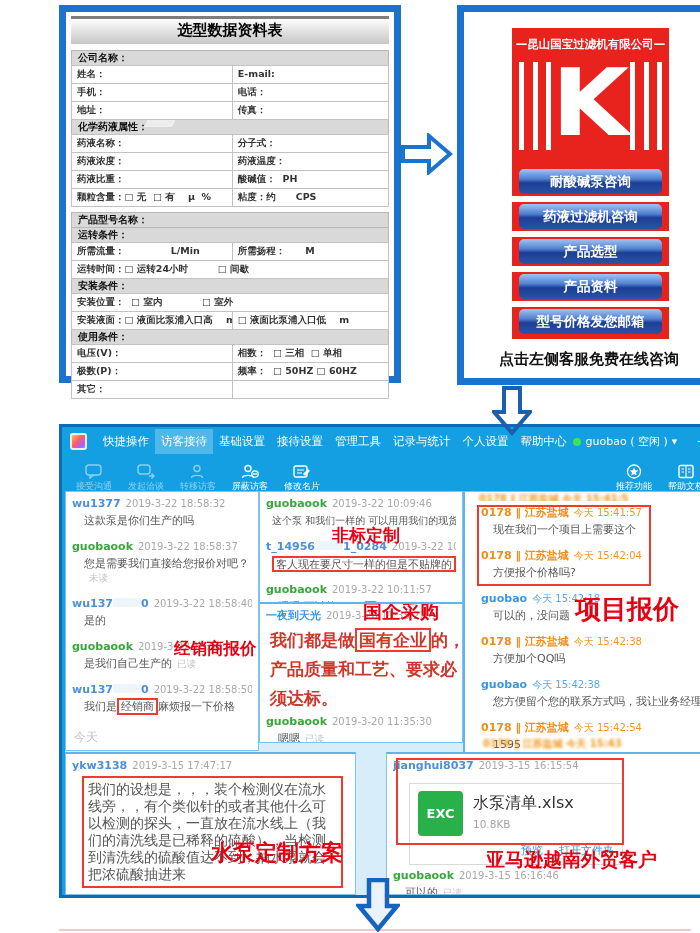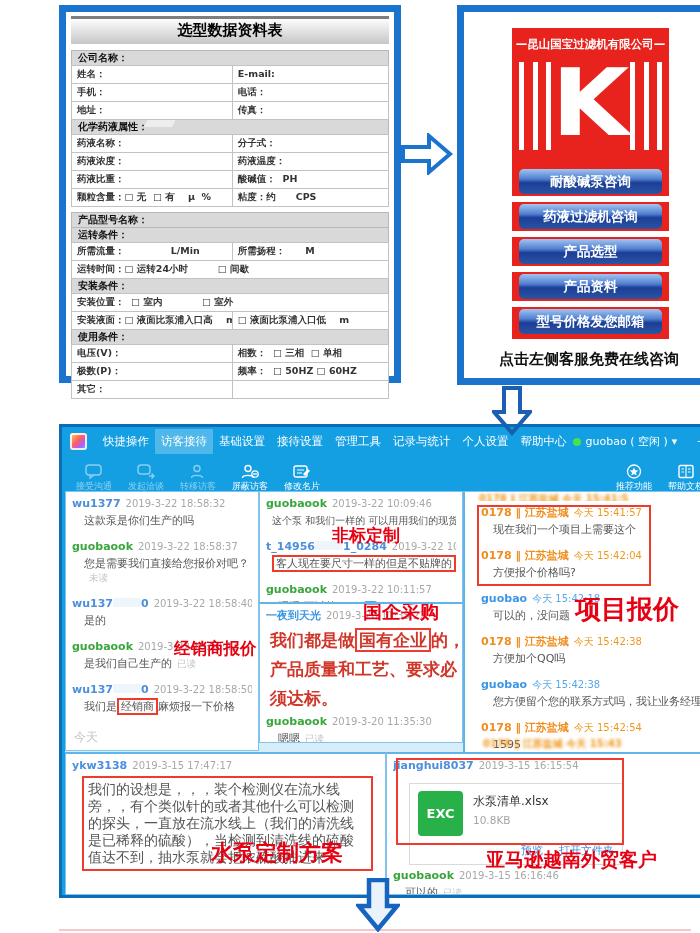--- a/index.html
+++ b/index.html
@@ -68,21 +68,21 @@
   .dis{opacity:.5;}
   .tool-right{margin-left:auto;display:flex;}
 
   .chat-body{position:absolute;left:3px;top:64px;width:656px;height:404px;background:#d8edfa;}
   .panel{position:absolute;background:#fff;border:1px solid #82c3ee;box-sizing:border-box;
     overflow:hidden;font-size:11px;color:#555;}
   .p-left{left:0;top:0;width:194px;height:260px;}
   .p-midtop{left:194px;top:0;width:204px;height:119px;}
   .p-midbot{left:194px;top:111px;width:204px;height:141px;border-top:2px solid #5fb4ea;}
   .p-right{left:398px;top:0;width:258px;height:262px;border-left:2px solid #5fb4ea;}
-  .p-botleft{left:0;top:261px;width:321px;height:143px;border-top:2px solid #5fb4ea;}
+  .p-botleft{left:0;top:261px;width:291px;height:143px;border-top:2px solid #5fb4ea;}
   .p-botright{left:321px;top:261px;width:335px;height:143px;border-top:2px solid #5fb4ea;}
 
   .mb{padding:5px 6px 0 6px;}
   .uline{height:14px;line-height:14px;white-space:nowrap;overflow:hidden;}
   .uname{font-weight:bold;font-size:11px;}
   .v{color:#4c8fdb;} .a{color:#39a63c;} .o{color:#f08d1d;} .b{color:#3b97e4;}
   .ts{color:#a8a8a8;font-size:10px;font-weight:normal;margin-left:5px;}
   .ots{color:#f0981d;}  .bts{color:#5aa8e8;}
   .mline{padding:3px 2px 7px 12px;line-height:14px;}
   .nowrap{white-space:nowrap;overflow:hidden;}
@@ -96,21 +96,21 @@
   .boxed{border:2px solid #ef3b2d;padding:0 2px;}
   .redmsg{width:199px;color:#cf372a;font-size:17px;line-height:29px;font-weight:bold;
     font-family:"DejaVu Serif","Liberation Serif",serif;padding:3px 0 2px 4px;}
   .bigmsg{border:2px solid #ef3b2d;margin:3px 6px 4px 10px;padding:3px 4px;line-height:17px;
     font-size:14px;color:#555;}
   .fcard{margin:10px 0 0 16px;width:196px;border:1px solid #dadada;background:#fff;
     padding:7px 8px 6px;display:flex;column-gap:10px;flex-wrap:wrap;}
   .exc{width:45px;height:45px;background:#27b148;border-radius:4px;color:#fff;font-weight:bold;
     font-size:13px;display:flex;align-items:center;justify-content:center;}
   .fmeta{flex:1;}
-  .fname{font-size:12px;color:#333;margin-top:2px;}
+  .fname{font-size:16px;color:#333;margin-top:2px;}
   .fsize{font-size:10.5px;color:#a4a4a4;margin-top:4px;}
   .flinks{width:100%;display:flex;justify-content:flex-end;gap:16px;margin-top:7px;font-size:11px;color:#3f94e0;}
   .sb{position:absolute;right:1px;top:145px;width:6px;height:48px;background:#e4e4e4;border-radius:3px;}
   .partial{filter:blur(1.5px);color:#f0981d;font-size:10px;font-weight:bold;white-space:nowrap;}
   .ptop{height:9px;overflow:hidden;padding-left:14px;}
   .pbot{position:absolute;bottom:1px;left:18px;}
 </style>
 </head>
 <body>
 
@@ -340,21 +340,21 @@
         <div class="ann" style="left:108px;top:146px;font-size:16.5px;">经销商报价</div>
       </div>
 
       <div class="panel p-midtop">
         <div class="mb">
           <div class="uline"><span class="uname a">guobaook</span><span class="ts">2019-3-22 10:09:46</span></div>
           <div class="mline nowrap" style="padding-left:6px;font-size:10px;"><span>这个泵 和我们一样的  可以用用我们的现货替换吧</span></div>
         </div>
         <div class="mb">
           <div class="uline"><span class="uname v">t_14956</span><span class="redact"></span><span class="uname v">1_0284</span><span class="ts">2019-3-22 10:11:47</span></div>
-          <div class="mline nowrap" style="padding-left:6px;"><span class="boxed">客人现在要尺寸一样的但是不贴牌的</span></div>
+          <div class="mline nowrap" style="padding-left:6px;font-family:Liberation Serif, serif;"><span class="boxed">客人现在要尺寸一样的但是不贴牌的</span></div>
         </div>
         <div class="mb">
           <div class="uline"><span class="uname a">guobaook</span><span class="ts">2019-3-22 10:11:57</span></div>
           <div class="mline"><span>嗯嗯 可以的</span><span class="tag">已读</span><svg class="ell" width="13" height="10">
                 <rect width="13" height="10" rx="2" fill="#4da3e8"></rect>
                 <circle cx="3.5" cy="5" r="1" fill="#fff"></circle>
                 <circle cx="6.5" cy="5" r="1" fill="#fff"></circle>
                 <circle cx="9.5" cy="5" r="1" fill="#fff"></circle>
               </svg></div>
         </div>

